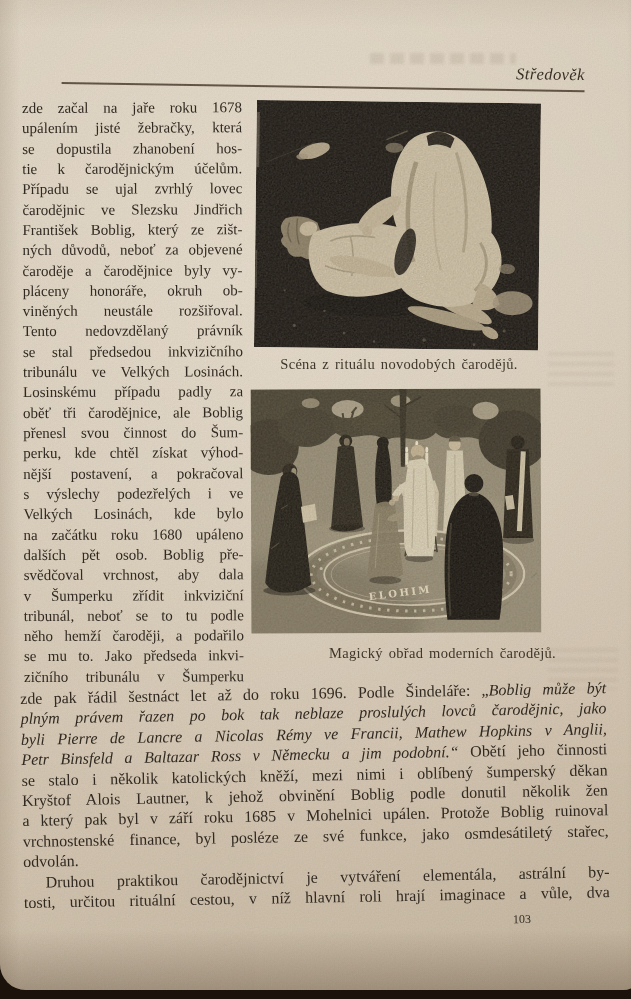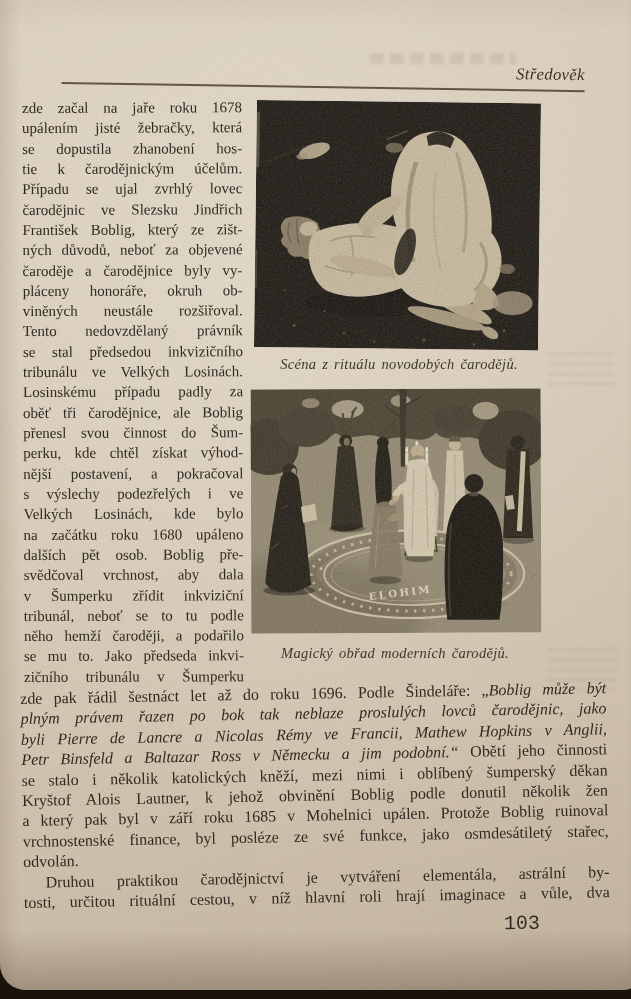--- a/index.html
+++ b/index.html
@@ -51,29 +51,29 @@
   }
   .ml .it{font-style:italic;}
   .ml.nj{text-align-last:left;-moz-text-align-last:left;}
   .ml.ind{text-indent:22px;}
 
   .figure{position:absolute;}
   .fig1{left:257px;top:100px;width:284px;height:247px;transform:rotate(0.7deg);transform-origin:0 0;}
   .fig2{left:251px;top:389px;width:290px;height:244px;transform:rotate(-0.2deg);}
   .figure svg{display:block;width:100%;height:100%;}
   .caption{
-    position:absolute;text-align:center;font-style:italic;font-size:14.5px;
+    position:absolute;text-align:center;font-size:14.5px;
     color:#393126;letter-spacing:.3px;word-spacing:2px;
   }
   .cap1{left:250px;top:356px;width:298px;}
-  .cap2{left:245px;top:645px;width:300px;}
+  .cap2{left:256px;top:645px;width:300px;text-align:right;}
 
   .page-number{
     position:absolute;left:500px;top:912px;width:44px;text-align:center;
-    font-size:20px;color:#2e271f;transform:rotate(-1deg);font-family:Liberation Mono, monospace;
+    font-size:12px;color:#2e271f;transform:rotate(-1deg);
   }
 
   .bleed{position:absolute;filter:blur(1.4px);pointer-events:none;}
   .bleed-1{left:370px;top:53px;width:146px;height:11px;opacity:.10;
     background:repeating-linear-gradient(to right,#5a4836 0 14px,rgba(0,0,0,0) 14px 20px);}
   .bleed-2{left:548px;top:352px;width:66px;height:36px;opacity:.06;
     background:repeating-linear-gradient(to bottom,#5a4836 0 4px,rgba(0,0,0,0) 4px 10px);}
   .bleed-3{left:548px;top:648px;width:70px;height:42px;opacity:.055;
     background:repeating-linear-gradient(to bottom,#5a4836 0 4px,rgba(0,0,0,0) 4px 10px);}
 

